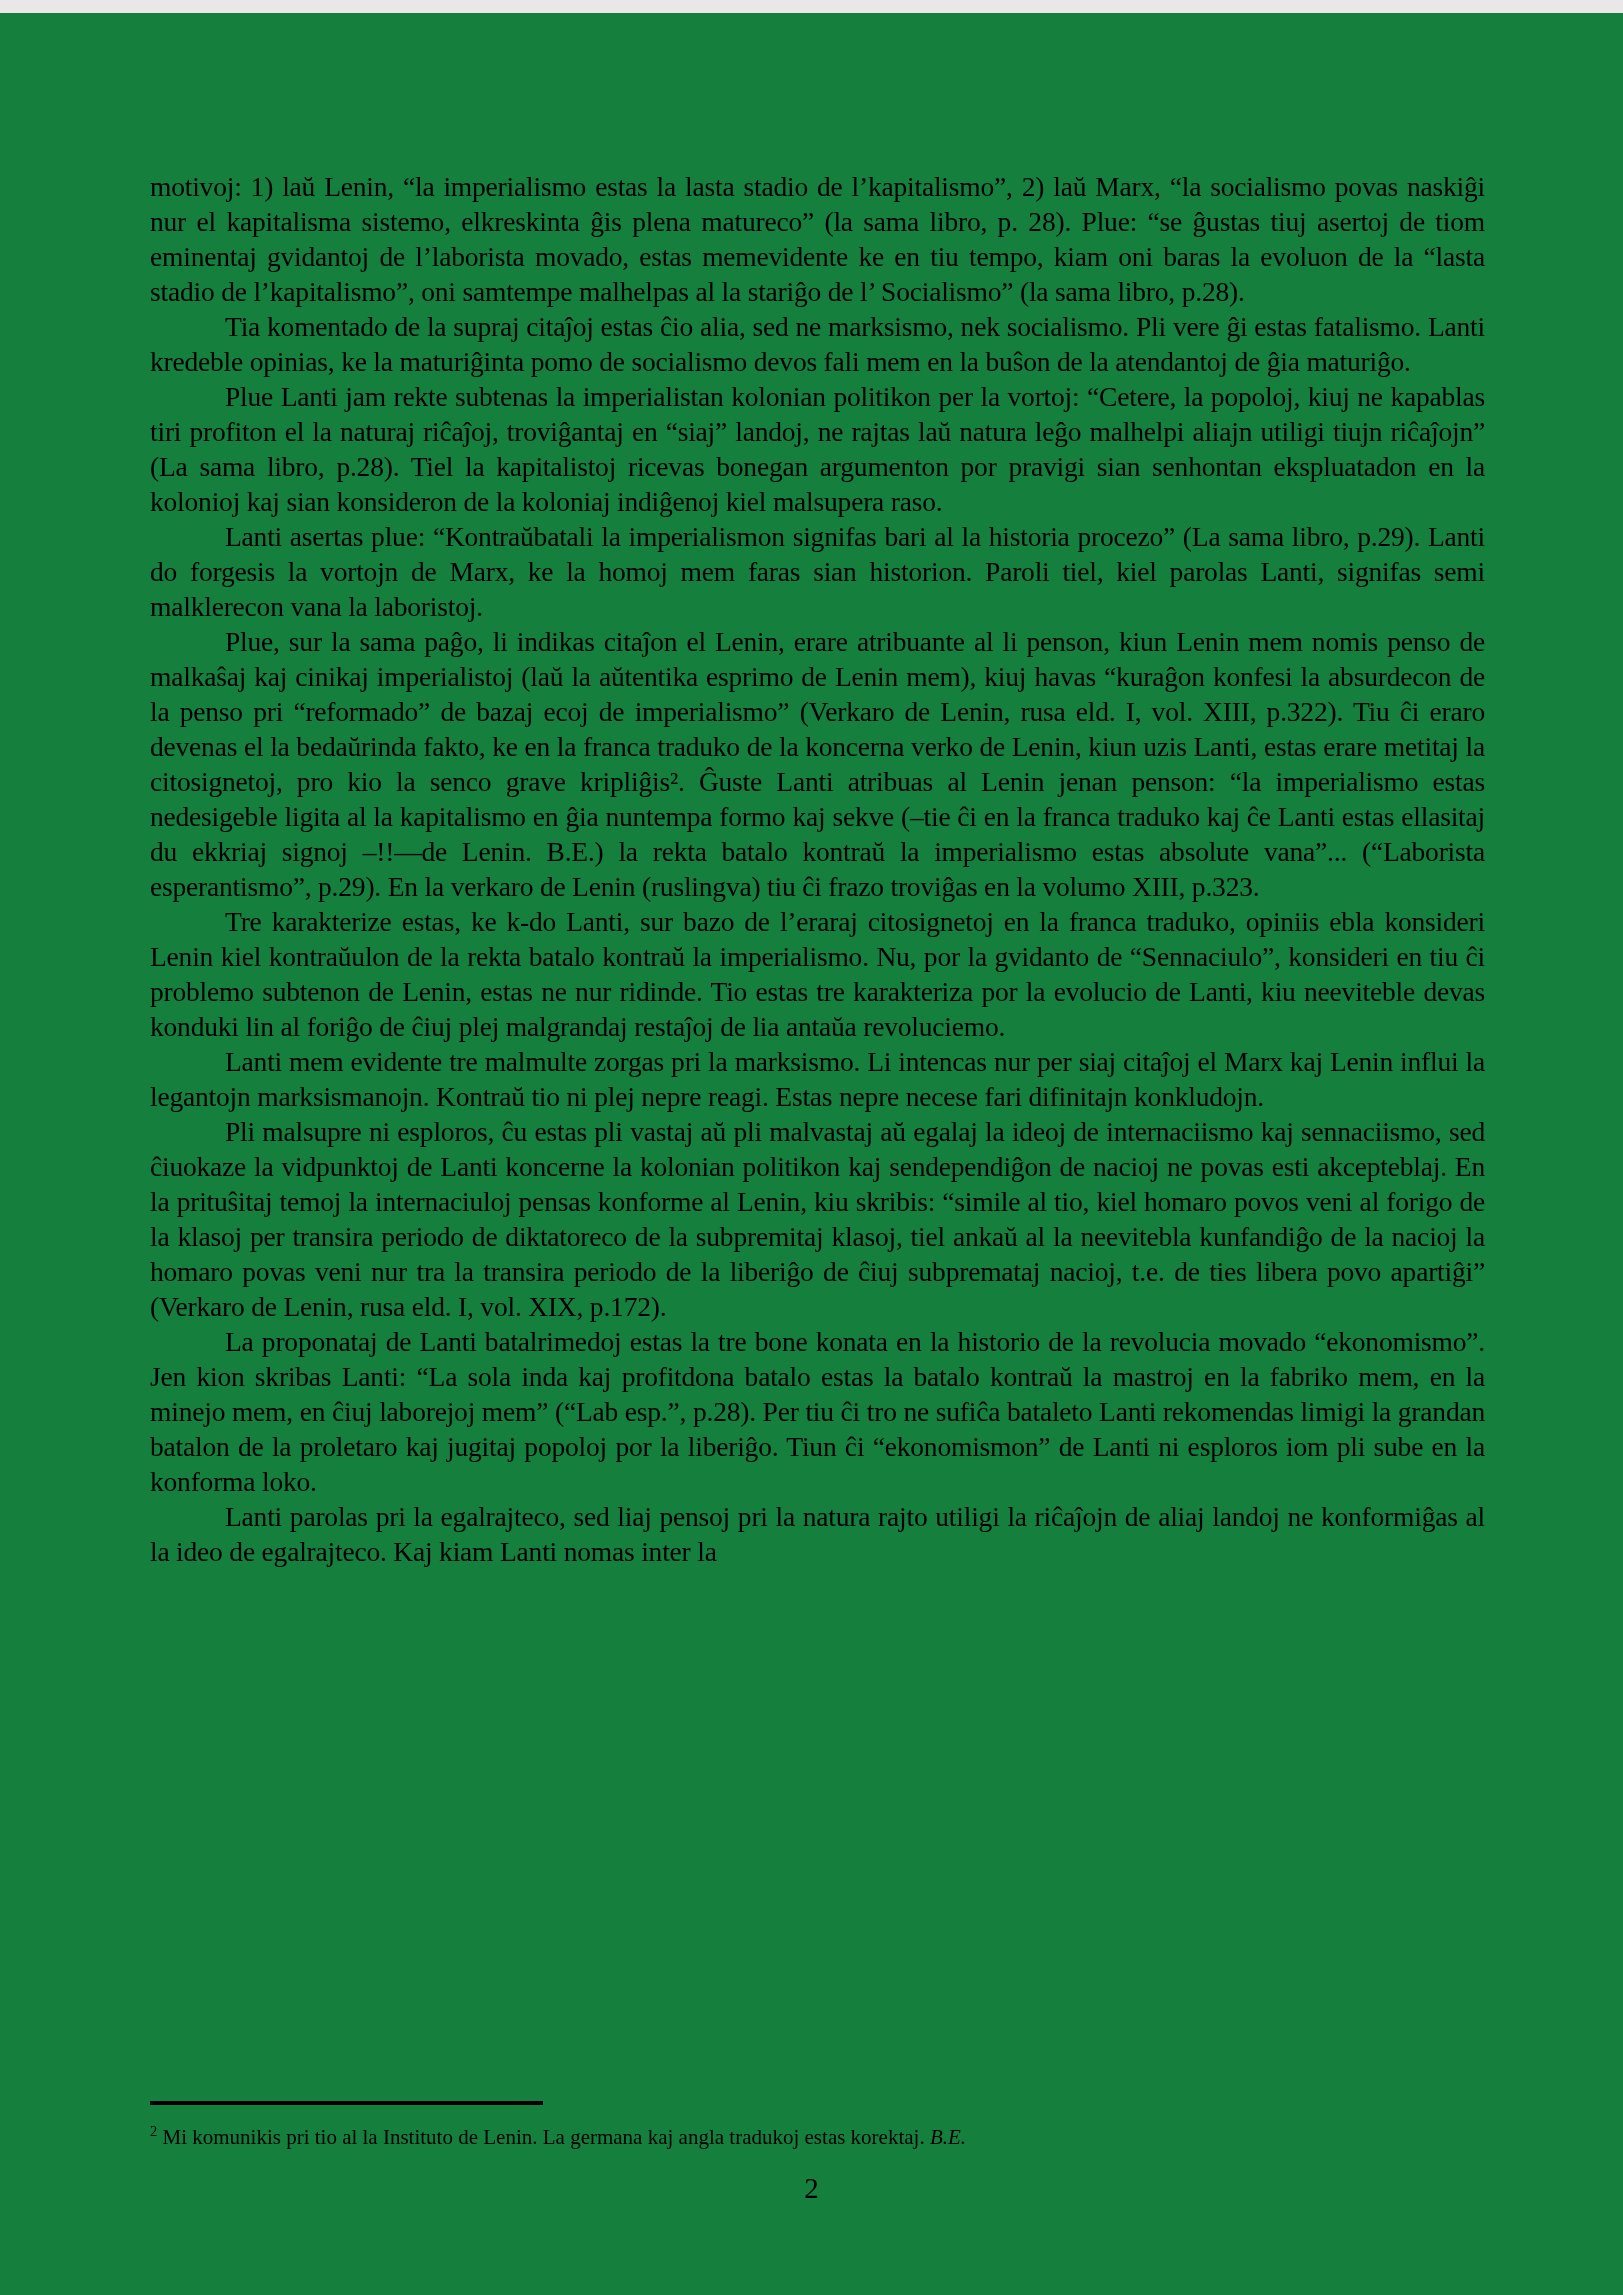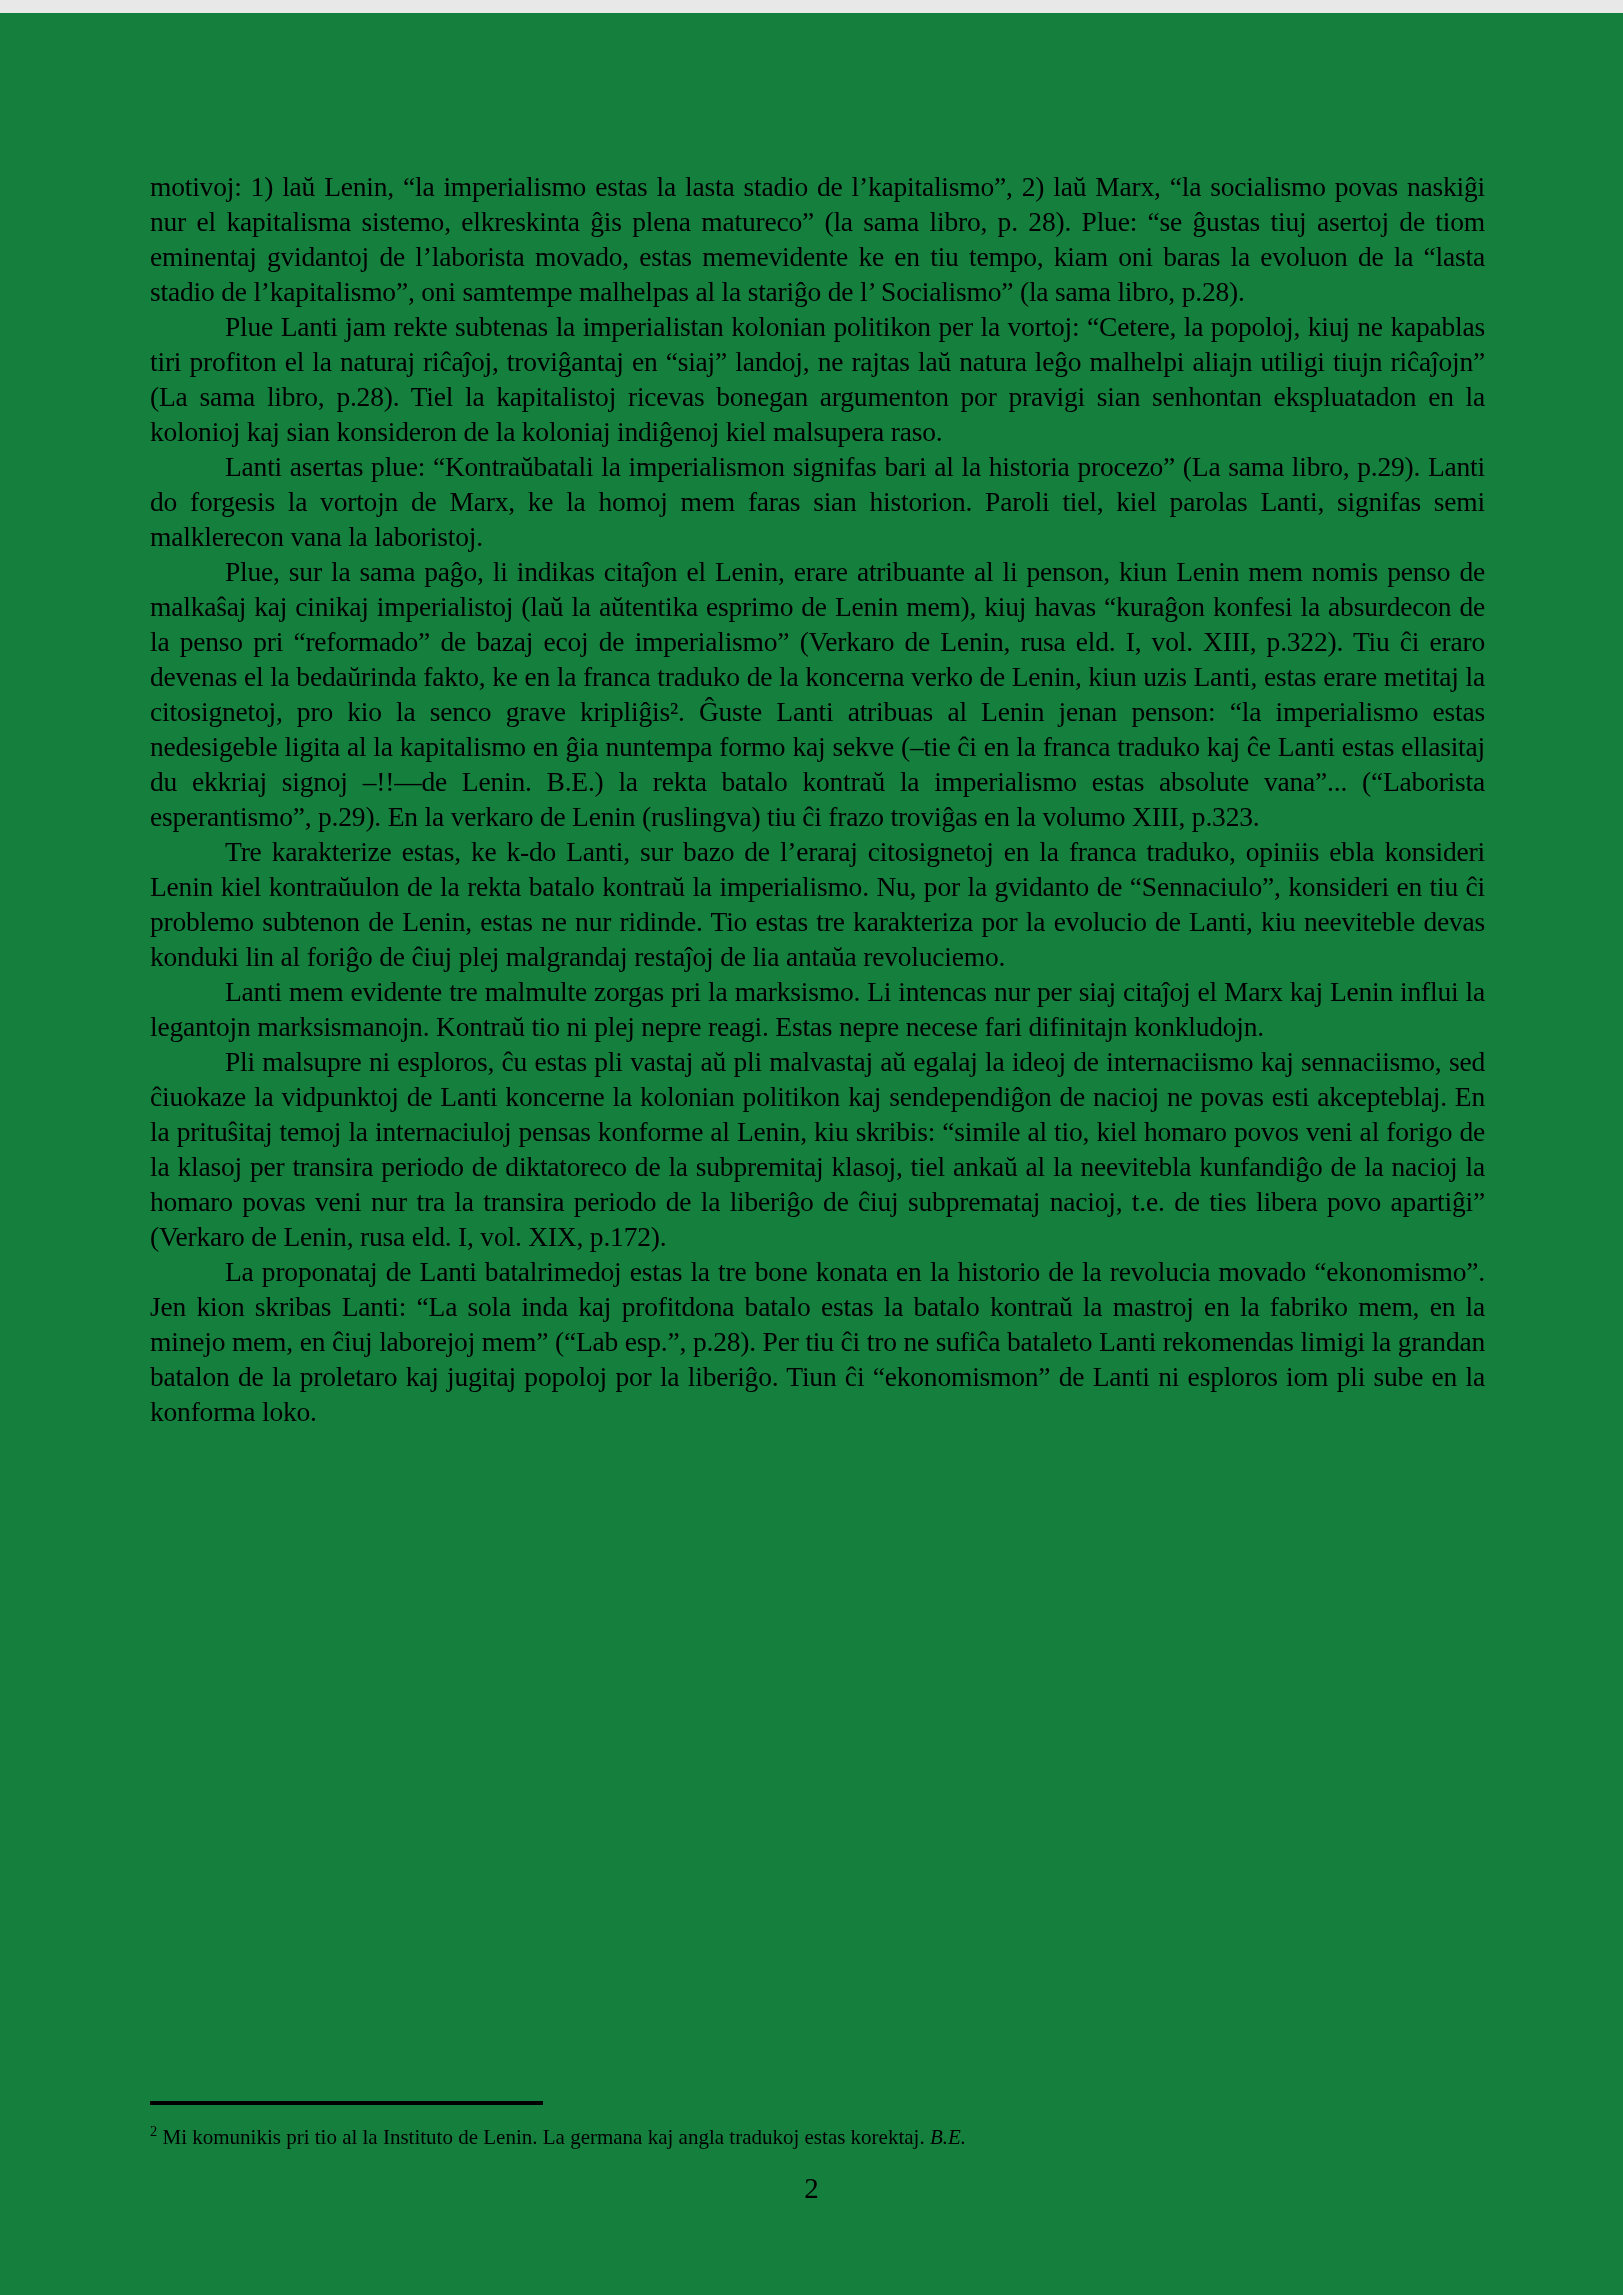--- a/index.html
+++ b/index.html
@@ -68,27 +68,29 @@
     font-size: 29px;
   }
 </style>
 </head>
 <body>
 
 <div class="page">
 
   <div class="text-body">
       <p class="para">motivoj: 1) laŭ Lenin, “la imperialismo estas la lasta stadio de l’kapitalismo”, 2) laŭ Marx, “la socialismo povas naskiĝi nur el kapitalisma sistemo, elkreskinta ĝis plena matureco” (la sama libro, p. 28). Plue: “se ĝustas tiuj asertoj de tiom eminentaj gvidantoj de l’laborista movado, estas memevidente ke en tiu tempo, kiam oni baras la evoluon de la “lasta stadio de l’kapitalismo”, oni samtempe malhelpas al la stariĝo de l’ Socialismo” (la sama libro, p.28).</p>
+      <p class="para indent">Tia komentado de la supraj citaĵoj estas ĉio alia, sed ne marksismo, nek socialismo. Pli vere ĝi estas fatalismo. Lanti kredeble opinias, ke la maturiĝinta pomo de socialismo devos fali mem en la buŝon de la atendantoj de ĝia maturiĝo.</p>
       <p class="para indent">Plue Lanti jam rekte subtenas la imperialistan kolonian politikon per la vortoj: “Cetere, la popoloj, kiuj ne kapablas tiri profiton el la naturaj riĉaĵoj, troviĝantaj en “siaj” landoj, ne rajtas laŭ natura leĝo malhelpi aliajn utiligi tiujn riĉaĵojn” (La sama libro, p.28). Tiel la kapitalistoj ricevas bonegan argumenton por pravigi sian senhontan ekspluatadon en la kolonioj kaj sian konsideron de la koloniaj indiĝenoj kiel malsupera raso.</p>
       <p class="para indent">Lanti asertas plue: “Kontraŭbatali la imperialismon signifas bari al la historia procezo” (La sama libro, p.29). Lanti do forgesis la vortojn de Marx, ke la homoj mem faras sian historion. Paroli tiel, kiel parolas Lanti, signifas semi malklerecon vana la laboristoj.</p>
       <p class="para indent">Plue, sur la sama paĝo, li indikas citaĵon el Lenin, erare atribuante al li penson, kiun Lenin mem nomis penso de malkaŝaj kaj cinikaj imperialistoj (laŭ la aŭtentika esprimo de Lenin mem), kiuj havas “kuraĝon konfesi la absurdecon de la penso pri “reformado” de bazaj ecoj de imperialismo” (Verkaro de Lenin, rusa eld. I, vol. XIII, p.322). Tiu ĉi eraro devenas el la bedaŭrinda fakto, ke en la franca traduko de la koncerna verko de Lenin, kiun uzis Lanti, estas erare metitaj la citosignetoj, pro kio la senco grave kripliĝis². Ĝuste Lanti atribuas al Lenin jenan penson: “la imperialismo estas nedesigeble ligita al la kapitalismo en ĝia nuntempa formo kaj sekve (–tie ĉi en la franca traduko kaj ĉe Lanti estas ellasitaj du ekkriaj signoj –!!—de Lenin. B.E.) la rekta batalo kontraŭ la imperialismo estas absolute vana”... (“Laborista esperantismo”, p.29). En la verkaro de Lenin (ruslingva) tiu ĉi frazo troviĝas en la volumo XIII, p.323.</p>
       <p class="para indent">Tre karakterize estas, ke k-do Lanti, sur bazo de l’eraraj citosignetoj en la franca traduko, opiniis ebla konsideri Lenin kiel kontraŭulon de la rekta batalo kontraŭ la imperialismo. Nu, por la gvidanto de “Sennaciulo”, konsideri en tiu ĉi problemo subtenon de Lenin, estas ne nur ridinde. Tio estas tre karakteriza por la evolucio de Lanti, kiu neeviteble devas konduki lin al foriĝo de ĉiuj plej malgrandaj restaĵoj de lia antaŭa revoluciemo.</p>
       <p class="para indent">Lanti mem evidente tre malmulte zorgas pri la marksismo. Li intencas nur per siaj citaĵoj el Marx kaj Lenin influi la legantojn marksismanojn. Kontraŭ tio ni plej nepre reagi. Estas nepre necese fari difinitajn konkludojn.</p>
       <p class="para indent">Pli malsupre ni esploros, ĉu estas pli vastaj aŭ pli malvastaj aŭ egalaj la ideoj de internaciismo kaj sennaciismo, sed ĉiuokaze la vidpunktoj de Lanti koncerne la kolonian politikon kaj sendependiĝon de nacioj ne povas esti akcepteblaj. En la prituŝitaj temoj la internaciuloj pensas konforme al Lenin, kiu skribis: “simile al tio, kiel homaro povos veni al forigo de la klasoj per transira periodo de diktatoreco de la subpremitaj klasoj, tiel ankaŭ al la neevitebla kunfandiĝo de la nacioj la homaro povas veni nur tra la transira periodo de la liberiĝo de ĉiuj subpremataj nacioj, t.e. de ties libera povo apartiĝi” (Verkaro de Lenin, rusa eld. I, vol. XIX, p.172).</p>
       <p class="para indent">La proponataj de Lanti batalrimedoj estas la tre bone konata en la historio de la revolucia movado “ekonomismo”. Jen kion skribas Lanti: “La sola inda kaj profitdona batalo estas la batalo kontraŭ la mastroj en la fabriko mem, en la minejo mem, en ĉiuj laborejoj mem” (“Lab esp.”, p.28). Per tiu ĉi tro ne sufiĉa bataleto Lanti rekomendas limigi la grandan batalon de la proletaro kaj jugitaj popoloj por la liberiĝo. Tiun ĉi “ekonomismon” de Lanti ni esploros iom pli sube en la konforma loko.</p>
+      <p class="para indent">Lanti parolas pri la egalrajteco, sed liaj pensoj pri la natura rajto utiligi la riĉaĵojn de aliaj landoj ne konformiĝas al la ideo de egalrajteco. Kaj kiam Lanti nomas inter la</p>
     </div>
 
   <div class="footnote-area">
     <div class="fn-rule"></div>
     <div class="footnote-text">
       <sup>2</sup>
       <span>Mi komunikis  pri tio al la Instituto de Lenin. La germana  kaj angla tradukoj estas korektaj.</span>
       <em>B.E.</em>
     </div>
   </div>

